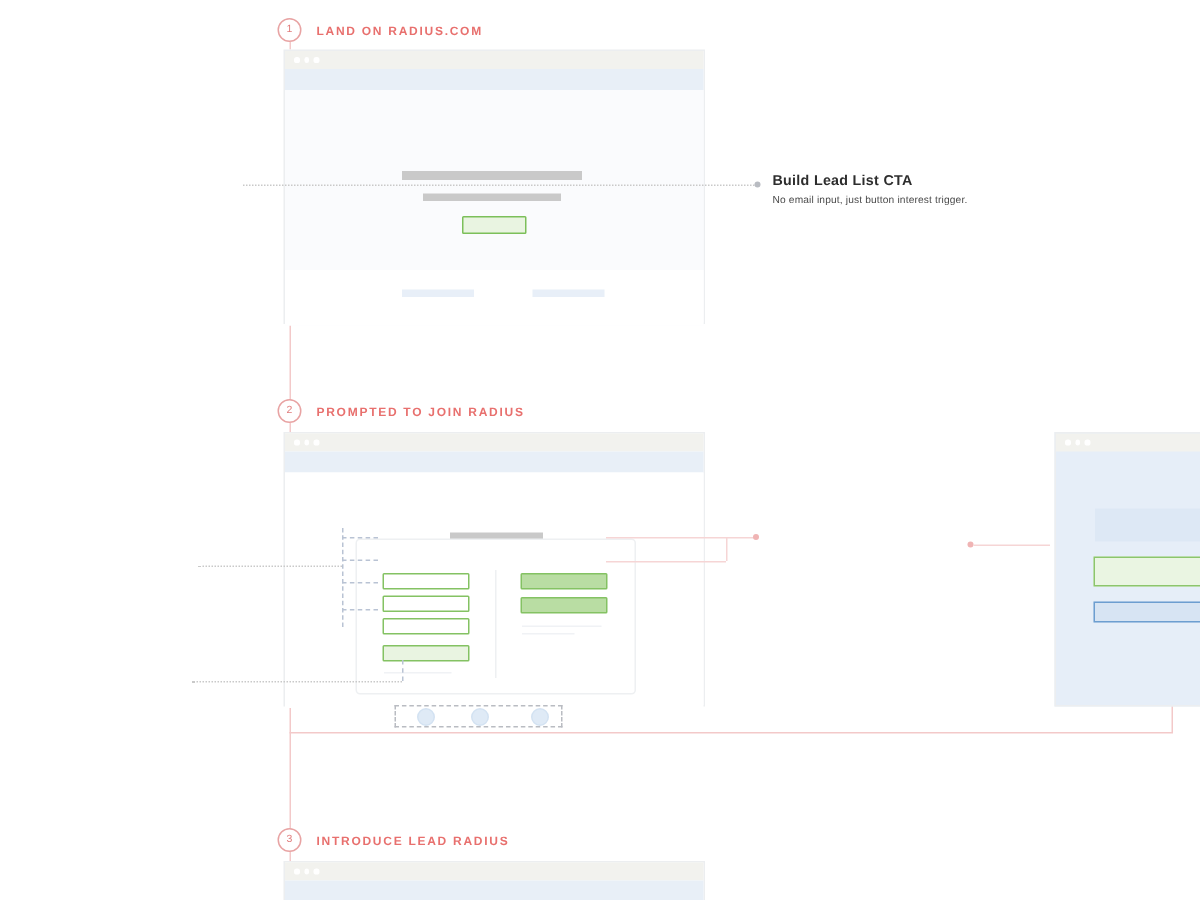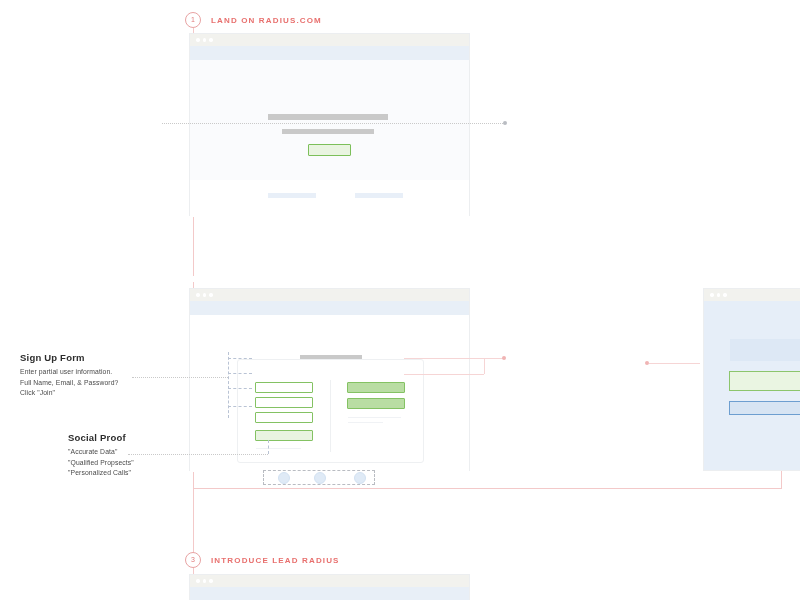--- a/index.html
+++ b/index.html
@@ -103,21 +103,29 @@
       <div class="cta" style="left:118px;top:84px;width:43px;height:12px;"></div>
       <div style="position:absolute;left:0;top:120px;width:279px;height:37px;background:#ffffff;">
         <div class="footbar" style="left:78px;top:13px;width:48px;height:5px;"></div>
         <div class="footbar" style="left:165px;top:13px;width:48px;height:5px;"></div>
       </div>
     </div>
   </div>
 
   <div class="dline" style="left:162px;top:123px;width:341px;"></div>
   <div class="anno-dot" style="left:503px;top:121px;"></div>
-
+  <div class="anno" style="left:515px;top:115px;">
+    <div class="anno-title">Build Lead List CTA</div>
+    <div class="anno-sub" style="margin-top:3px;">No email input, just button interest trigger.</div>
+  </div>
+
+  <div class="step" style="left:185px;top:266px;">
+    <div class="step-circle">2</div>
+    <div class="step-label">PROMPTED TO JOIN RADIUS</div>
+  </div>
 
   <div class="win" style="left:189px;top:288px;width:281px;height:183px;">
     <div class="win-bar">
       <span class="dot"></span>
       <span class="dot"></span>
       <span class="dot"></span>
     </div>
     <div class="win-nav"></div>
     <div class="win-body" style="height:157px;background:#ffffff;">
       <div class="bar" style="left:110px;top:40px;width:62px;height:6px;"></div>
@@ -145,36 +153,24 @@
     </div>
   </div>
 
   <div class="dashv" style="left:228px;top:352px;height:66px;"></div>
   <div class="dashline" style="left:228px;top:358px;width:24px;"></div>
   <div class="dashline" style="left:228px;top:373px;width:24px;"></div>
   <div class="dashline" style="left:228px;top:388px;width:24px;"></div>
   <div class="dashline" style="left:228px;top:406px;width:24px;"></div>
   <div class="dline" style="left:132px;top:377px;width:96px;"></div>
 
-  <div class="anno" style="left:20px;top:352px;">
-    <div class="anno-title">Sign Up Form</div>
-    <div class="anno-sub" style="margin-top:4px;">Enter partial user information.</div>
-    <div class="anno-sub">Full Name, Email, &amp; Password?</div>
-    <div class="anno-sub">Click "Join"</div>
-  </div>
 
   <div class="dline" style="left:128px;top:454px;width:140px;"></div>
   <div class="dashv" style="left:268px;top:440px;height:14px;"></div>
 
-  <div class="anno" style="left:68px;top:432px;">
-    <div class="anno-title">Social Proof</div>
-    <div class="anno-sub" style="margin-top:4px;">"Accurate Data"</div>
-    <div class="anno-sub">"Qualified Propsects"</div>
-    <div class="anno-sub">"Personalized Calls"</div>
-  </div>
 
   <div class="dline-pink" style="left:404px;top:358px;width:99px;"></div>
   <div class="dline-pink" style="left:404px;top:374px;width:80px;"></div>
   <div class="dline-pink" style="left:484px;top:358px;width:1px;height:16px;border-top:none;border-left:1px solid #f6d5d5;"></div>
   <div class="anno-dot pink" style="left:502px;top:356px;"></div>
   <div class="anno-dot pink" style="left:645px;top:361px;"></div>
   <div class="dline-pink" style="left:649px;top:363px;width:51px;"></div>
 
 
   <div class="win-blue" style="left:703px;top:288px;width:110px;height:183px;">

